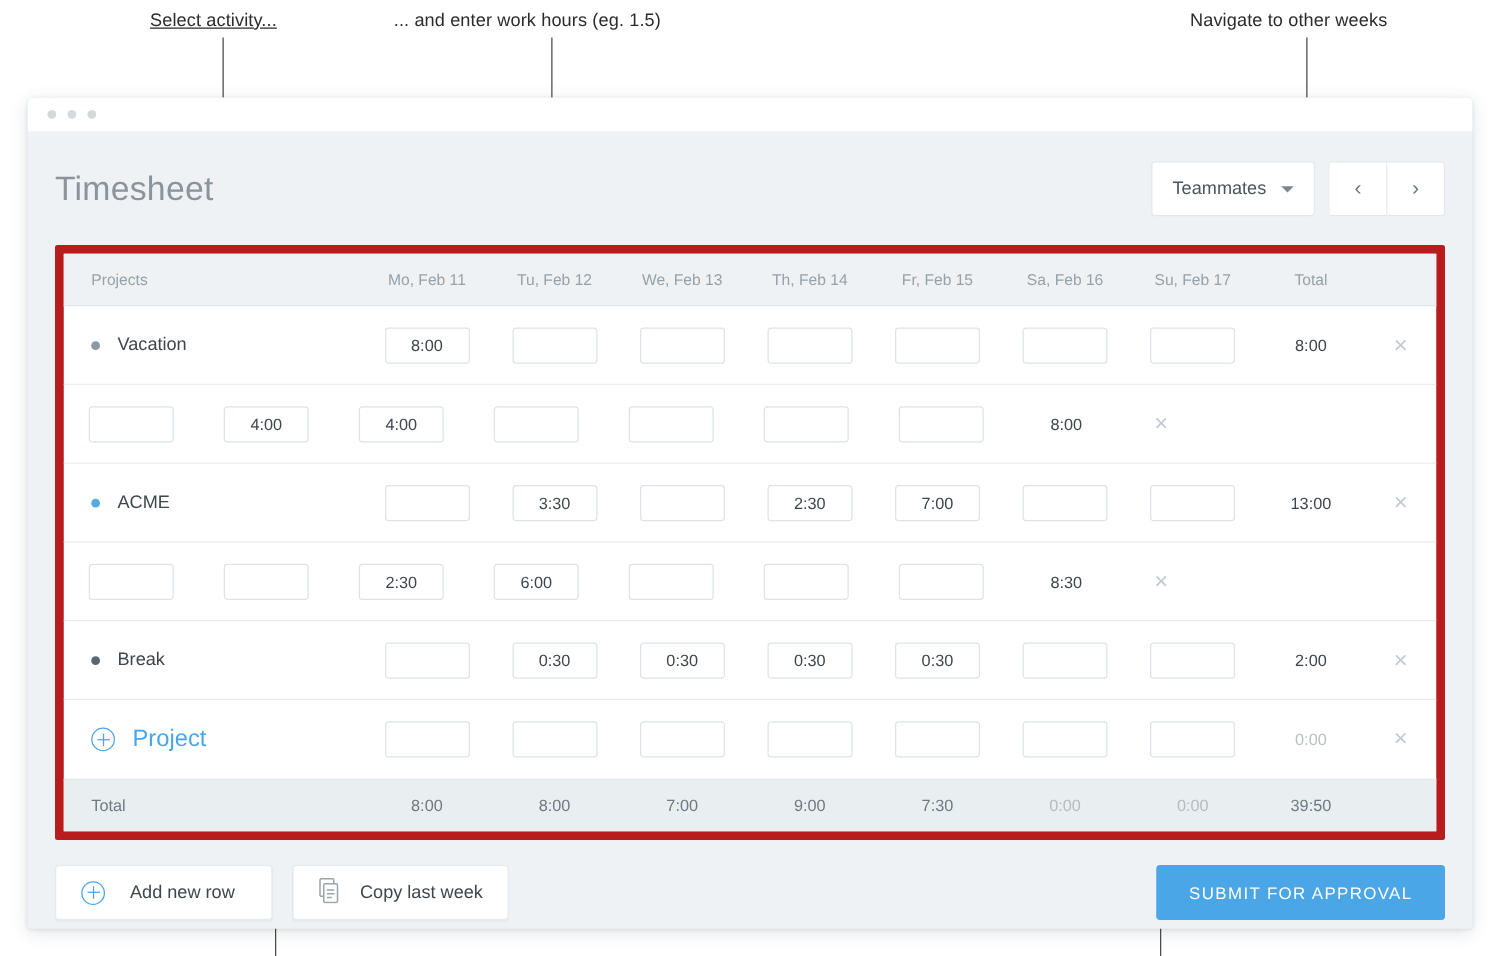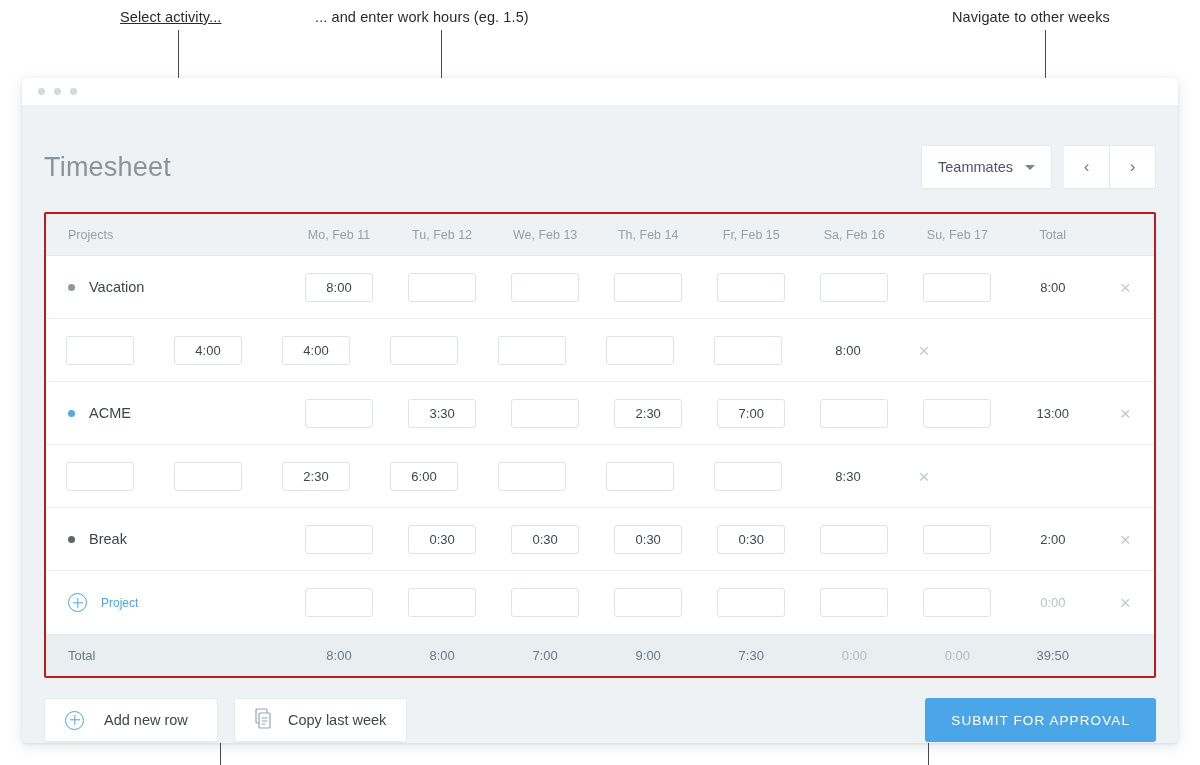--- a/index.html
+++ b/index.html
@@ -46,21 +46,21 @@
     height: 28px;
     background: #ffffff;
     display: flex;
     align-items: center;
     padding-left: 16px;
     gap: 9px;
     border-bottom: 1px solid #f0f0f0;
   }
   .dot { width: 7px; height: 7px; border-radius: 50%; background: #d5dadd; }
 
-  .app-body { padding: 16px 22px; }
+  .app-body { padding: 0 22px; }
 
   .app-header {
     height: 90px;
     display: flex;
     align-items: center;
     justify-content: space-between;
   }
   .page-title {
     font-size: 27px;
     color: #8b949c;
@@ -96,21 +96,21 @@
   .caret {
     width: 0; height: 0;
     border-left: 5px solid transparent;
     border-right: 5px solid transparent;
     border-top: 5px solid #7b868e;
   }
 
   
   .sheet {
     background: #ffffff;
-    border: 2px solid #b91c1c;
+    border: 7px solid #b91c1c;
     border-radius: 2px;
   }
   .row {
     display: flex;
     align-items: center;
     height: 63px;
     border-bottom: 1px solid #eaeef1;
   }
   .row.head {
     height: 42px;
@@ -163,21 +163,21 @@
     width: 19px; height: 19px;
     border: 1.4px solid #49a6e9;
     border-radius: 50%;
     position: relative; flex: none;
   }
   .plus-circle::before, .plus-circle::after {
     content: ""; position: absolute; background: #49a6e9;
   }
   .plus-circle::before { left: 3.5px; right: 3.5px; top: 50%; height: 1.4px; transform: translateY(-50%); }
   .plus-circle::after { top: 3.5px; bottom: 3.5px; left: 50%; width: 1.4px; transform: translateX(-50%); }
-  .add-proj-label { font-size: 12px; color: #49a6e9; }
+  .add-proj-label { font-size: 19px; color: #49a6e9; }
 
   
   .actions {
     display: flex;
     align-items: center;
     margin-top: 20px;
     gap: 16px;
   }
   .act-btn {
     background: #ffffff;

